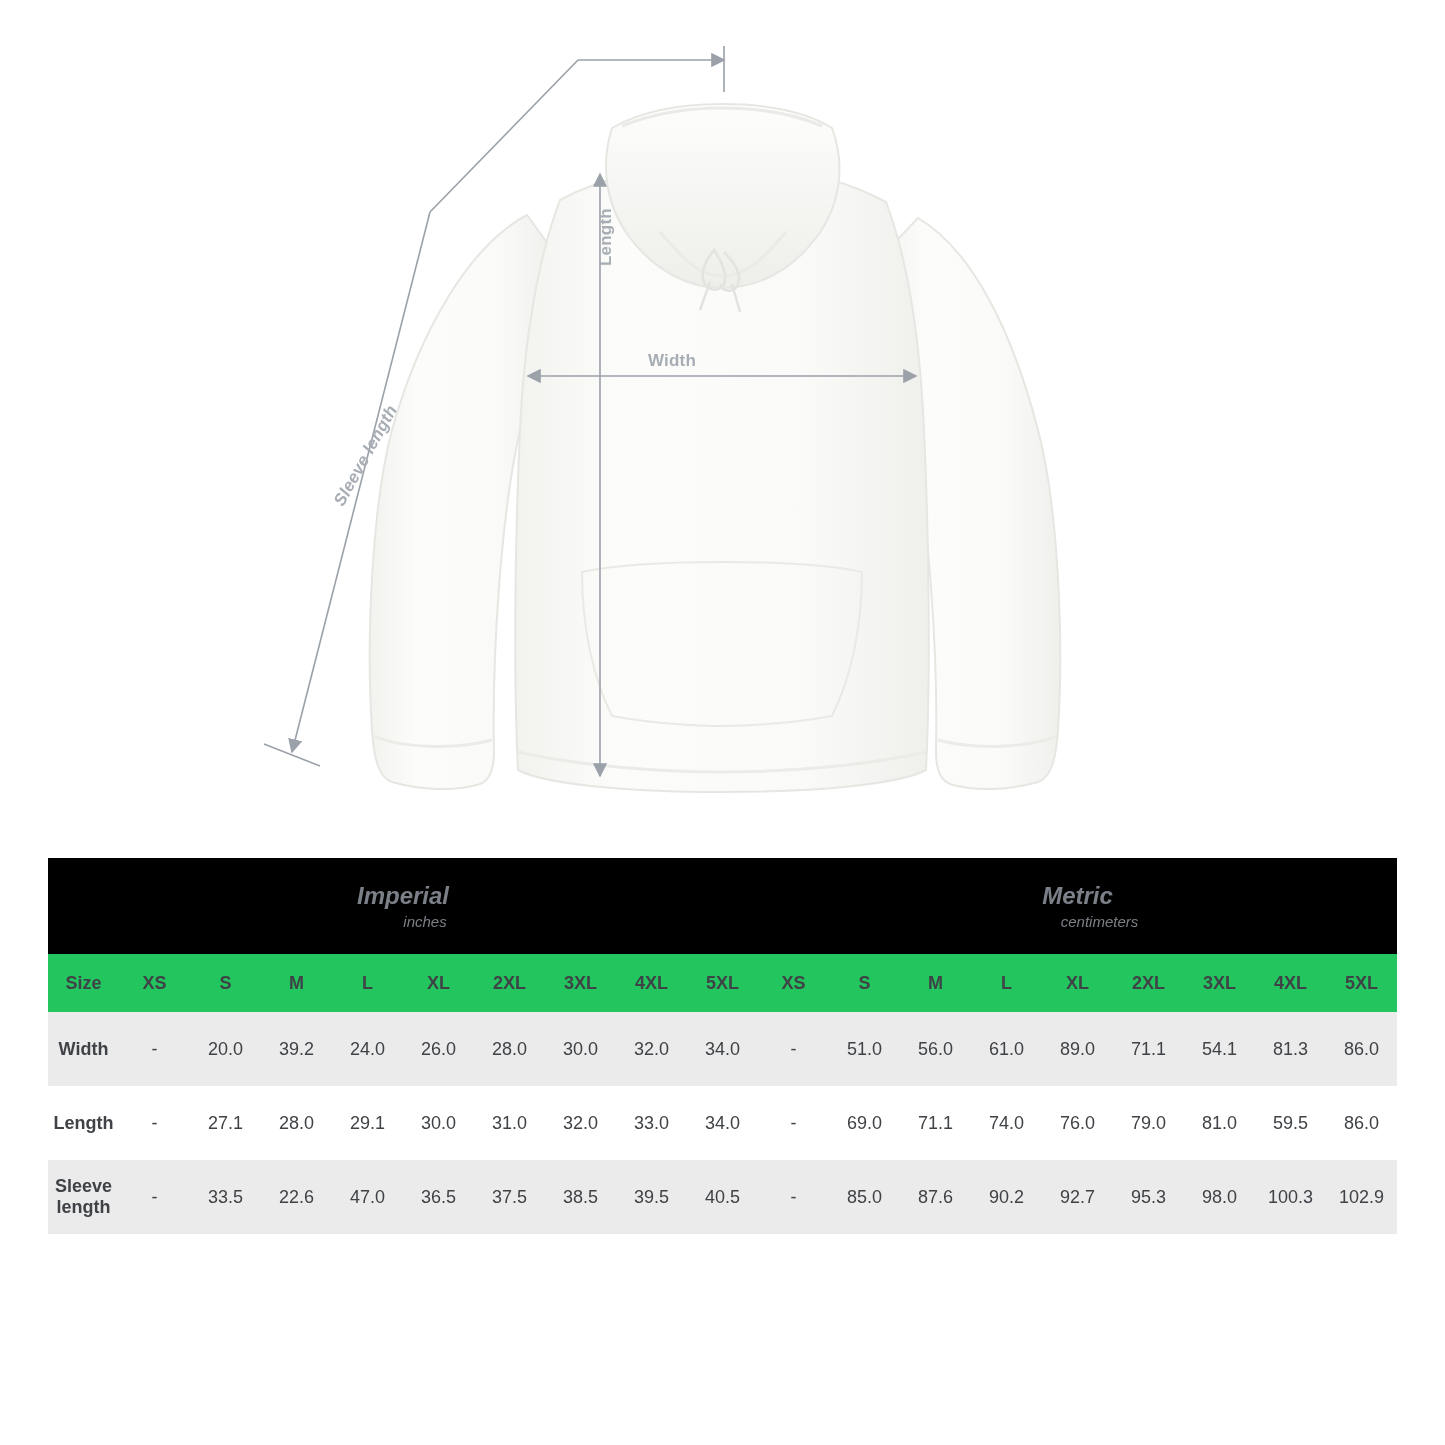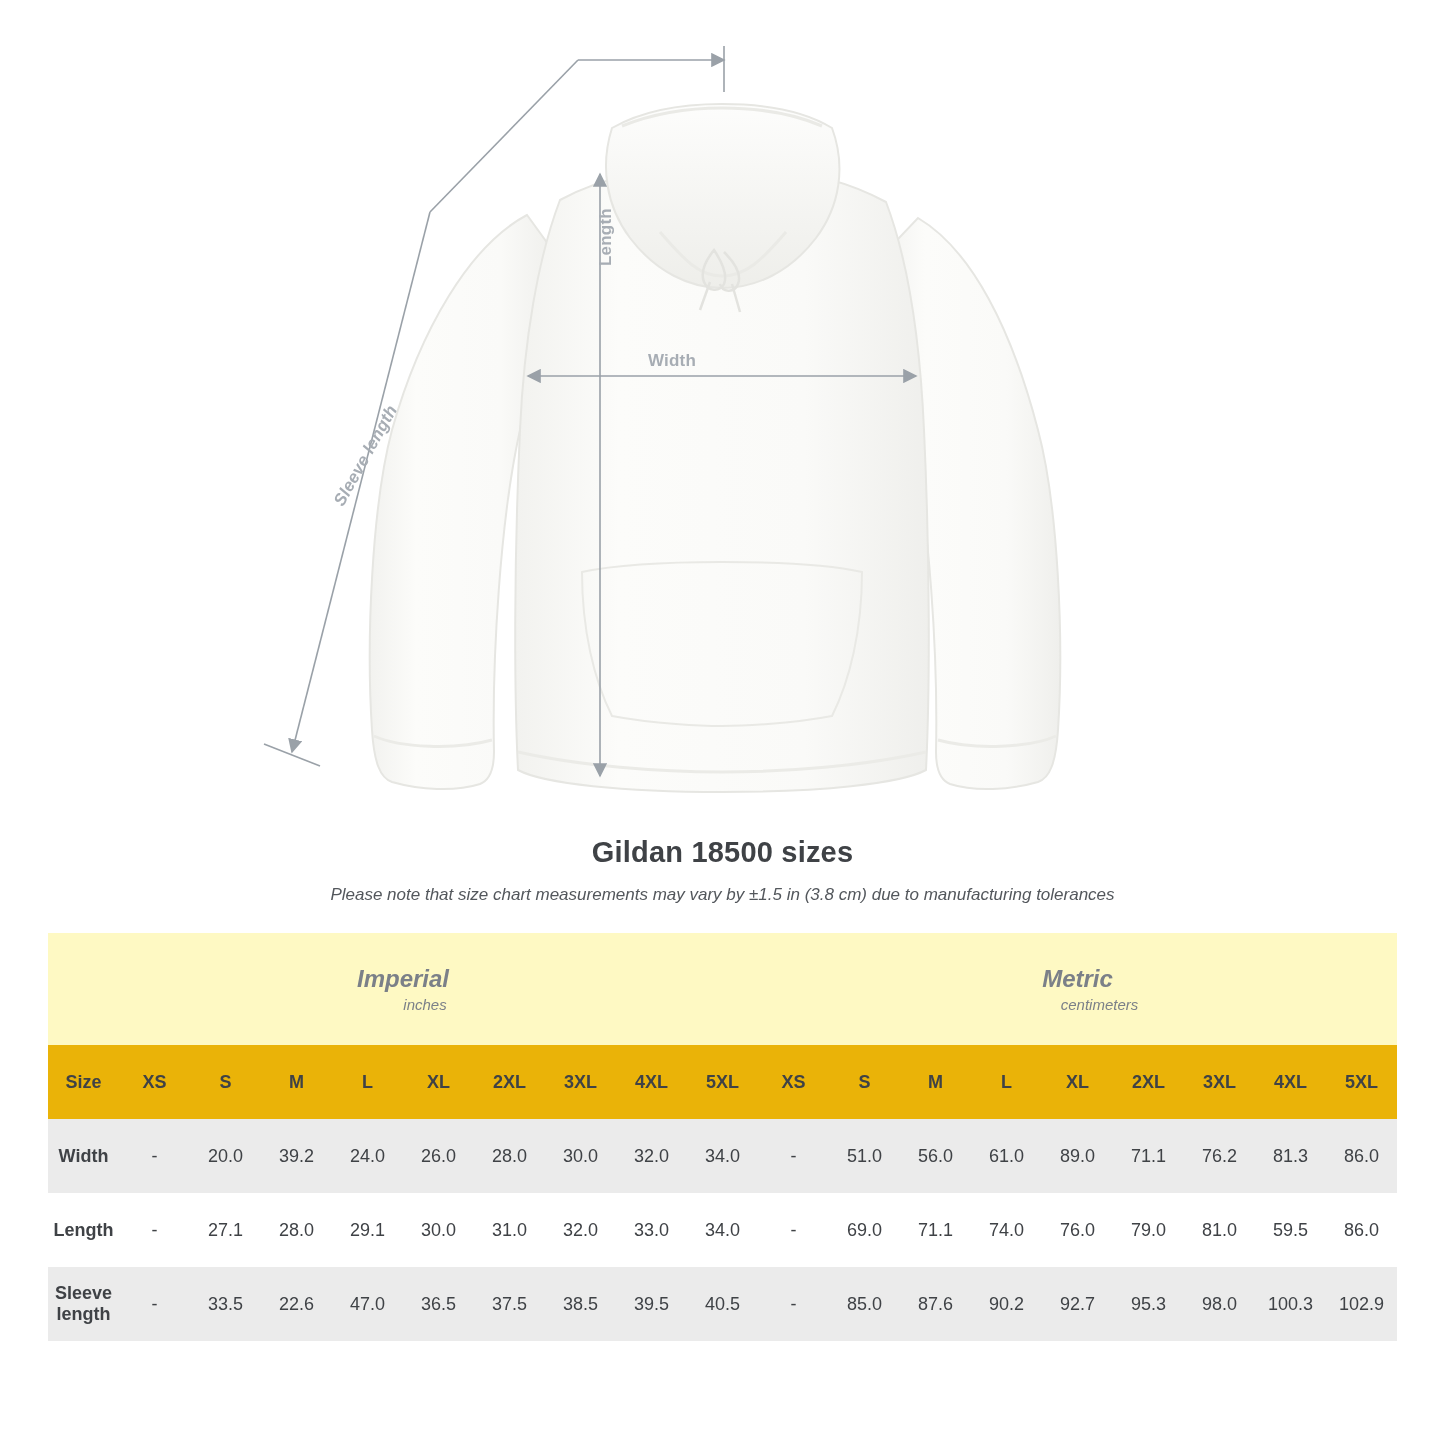--- a/index.html
+++ b/index.html
@@ -87,41 +87,41 @@
     border-collapse: collapse;
     width: 1349px;
     table-layout: fixed;
   }
   table.size-table td, table.size-table th {
     border: 0;
     text-align: center;
     vertical-align: middle;
   }
   .unit-head {
-    background: #fef9c3;
-    height: 112px;
+    background: #000000;
+    height: 96px;
     padding: 0;
   }
   .unit-name {
     font-size: 24px;
     font-weight: bold;
     font-style: italic;
     color: #7b8088;
     line-height: 1.15;
   }
   .unit-sub {
     font-size: 15px;
     font-style: italic;
     color: #7b8088;
     margin-top: 4px;
     padding-left: 44px;
   }
   .row-head {
-    background: #eab308;
-    height: 74px;
+    background: #22c55e;
+    height: 58px;
   }
   .row-head td {
     font-size: 18px;
     font-weight: bold;
     color: #3f4246;
   }
   .data-row {
     height: 74px;
   }
   .data-row.shade td {
@@ -208,24 +208,20 @@
         <line x1="264" y1="744" x2="320" y2="766"></line>
         <line x1="724" y1="46" x2="724" y2="92"></line>
       </g>
     </svg>
 
     <div class="diagram-label label-length">Length</div>
     <div class="diagram-label label-width">Width</div>
     <div class="diagram-label label-sleeve">Sleeve length</div>
   </div>
 
-  <div class="title-block">
-    <h1 class="chart-title">Gildan 18500 sizes</h1>
-    <div class="chart-note">Please note that size chart measurements may vary by ±1.5 in (3.8 cm) due to manufacturing tolerances</div>
-  </div>
 
   <div class="table-wrap">
     <table class="size-table">
       <tbody>
         <tr>
           <td class="unit-head" colspan="10">
             <div class="unit-name">Imperial</div>
             <div class="unit-sub">inches</div>
           </td>
           <td class="unit-head" colspan="9">
@@ -266,21 +262,21 @@
           <td class="cell">28.0</td>
           <td class="cell">30.0</td>
           <td class="cell">32.0</td>
           <td class="cell">34.0</td>
           <td class="cell">-</td>
           <td class="cell">51.0</td>
           <td class="cell">56.0</td>
           <td class="cell">61.0</td>
           <td class="cell">89.0</td>
           <td class="cell">71.1</td>
-          <td class="cell">76.2</td>
+          <td class="cell">54.1</td>
           <td class="cell">81.3</td>
           <td class="cell">86.0</td>
         </tr>
 
         <tr class="data-row plain">
           <td class="first-col rowlabel">Length</td>
           <td class="cell">-</td>
           <td class="cell">27.1</td>
           <td class="cell">28.0</td>
           <td class="cell">29.1</td>

